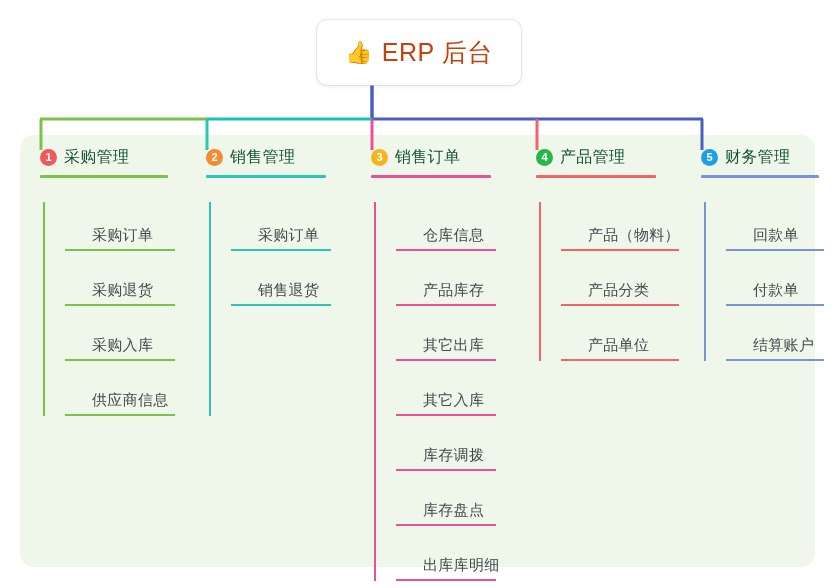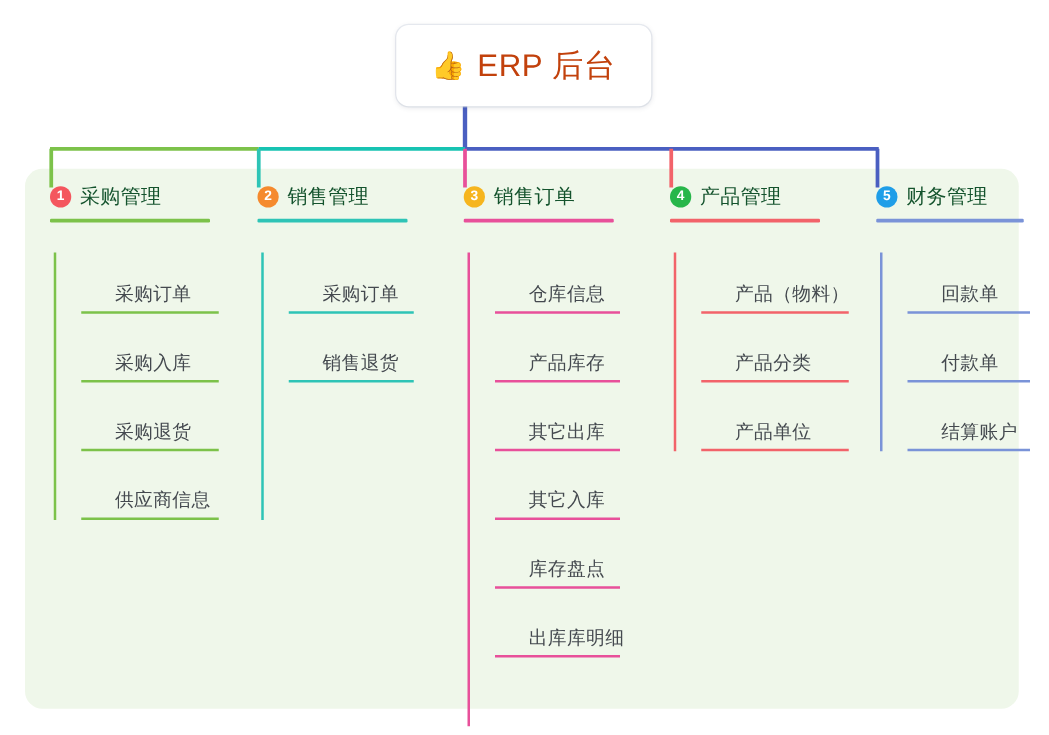--- a/index.html
+++ b/index.html
@@ -177,28 +177,28 @@
           <span class="col-title">采购管理</span>
         </div>
         <div class="head-rule" style="width: 128px; background: rgb(124, 194, 74);"></div>
         <div class="leaves">
           <div class="spine" style="background: rgb(124, 194, 74); height: 214px;"></div>
           <div class="leaf">
             <span class="leaf-text">采购订单</span>
             <div class="leaf-rule" style="width: 110px; background: rgb(124, 194, 74);"></div>
           </div>
           <div class="leaf">
+            <span class="leaf-text">采购退货</span>
+            <div class="leaf-rule" style="width: 110px; background: rgb(124, 194, 74);"></div>
+          </div>
+          <div class="leaf">
             <span class="leaf-text">采购入库</span>
             <div class="leaf-rule" style="width: 110px; background: rgb(124, 194, 74);"></div>
           </div>
           <div class="leaf">
-            <span class="leaf-text">采购退货</span>
-            <div class="leaf-rule" style="width: 110px; background: rgb(124, 194, 74);"></div>
-          </div>
-          <div class="leaf">
             <span class="leaf-text">供应商信息</span>
             <div class="leaf-rule" style="width: 110px; background: rgb(124, 194, 74);"></div>
           </div>
         </div>
       </div>
       <div class="column" style="left: 188px;">
         <div class="col-head">
           <span class="badge" style="background: rgb(245, 138, 46);">2</span>
           <span class="col-title">销售管理</span>
         </div>
@@ -233,20 +233,24 @@
           </div>
           <div class="leaf">
             <span class="leaf-text">其它出库</span>
             <div class="leaf-rule" style="width: 100px; background: rgb(232, 80, 154);"></div>
           </div>
           <div class="leaf">
             <span class="leaf-text">其它入库</span>
             <div class="leaf-rule" style="width: 100px; background: rgb(232, 80, 154);"></div>
           </div>
           <div class="leaf">
+            <span class="leaf-text">库存调拨</span>
+            <div class="leaf-rule" style="width: 100px; background: rgb(232, 80, 154);"></div>
+          </div>
+          <div class="leaf">
             <span class="leaf-text">库存盘点</span>
             <div class="leaf-rule" style="width: 100px; background: rgb(232, 80, 154);"></div>
           </div>
           <div class="leaf">
             <span class="leaf-text">出库库明细</span>
             <div class="leaf-rule" style="width: 100px; background: rgb(232, 80, 154);"></div>
           </div>
         </div>
       </div>
       <div class="column" style="left: 518px;">

